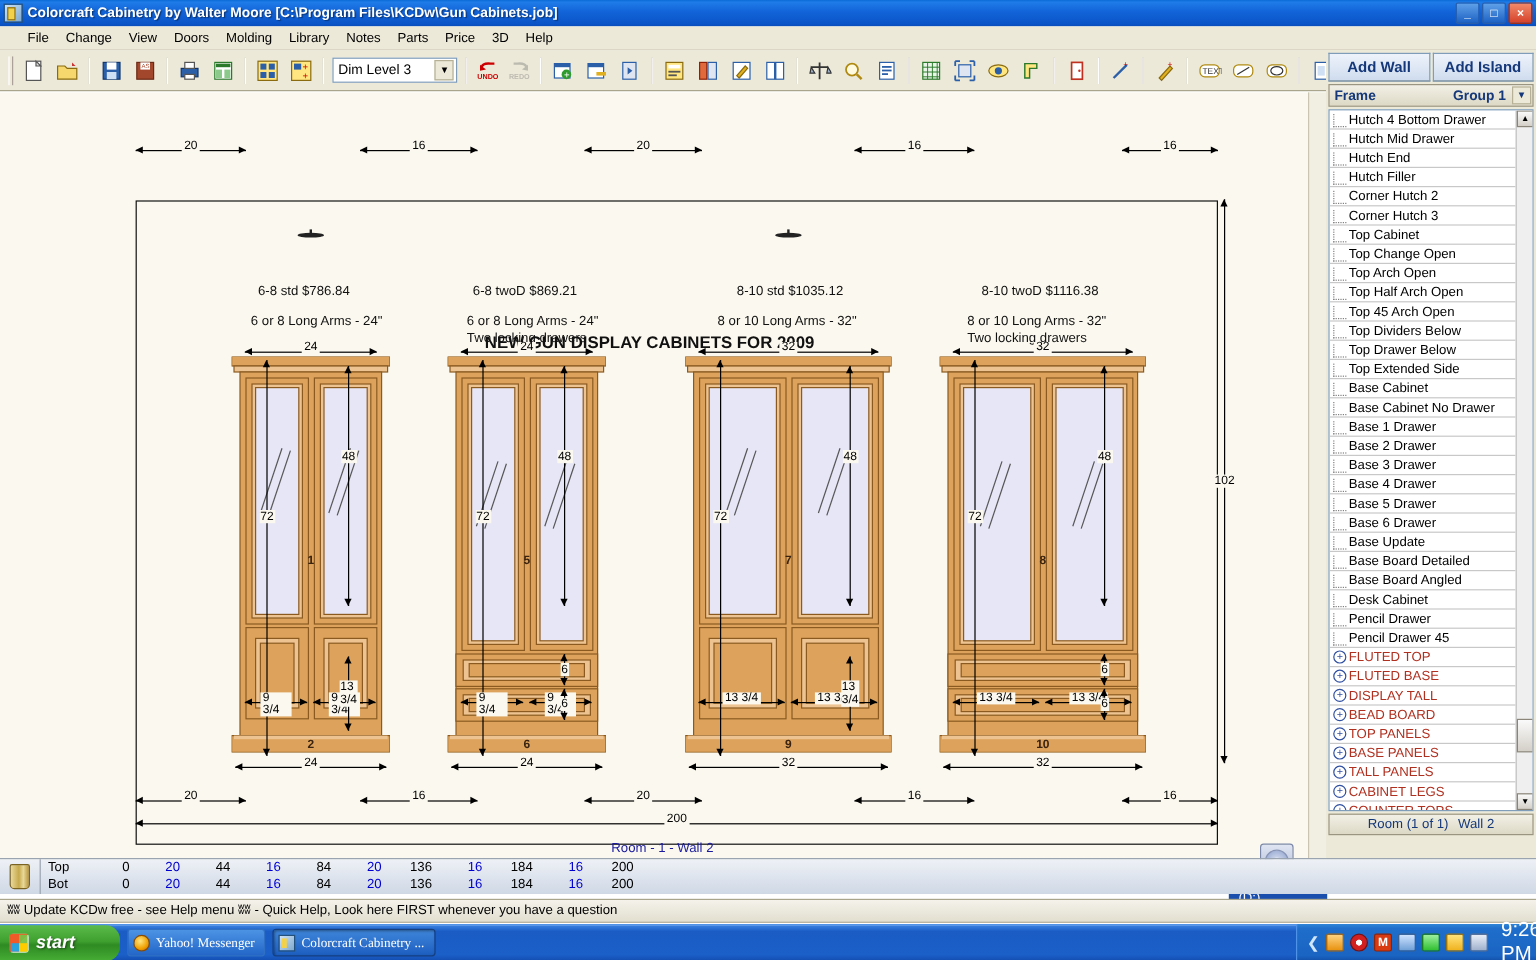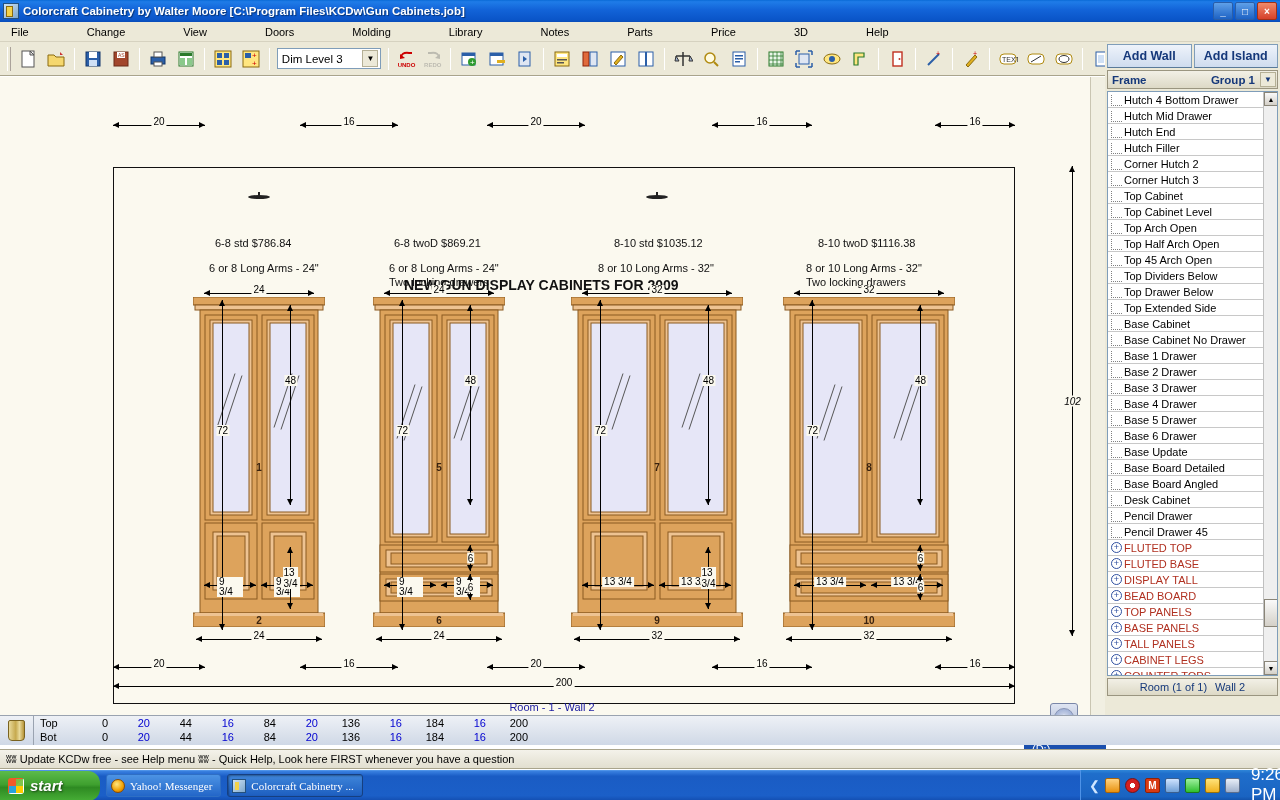--- a/index.html
+++ b/index.html
@@ -40,21 +40,21 @@
     color: #fff; font-size: 10px; font-weight: bold;
     display: flex; align-items: center; justify-content: center;
     border-radius: 2px;
   }
   .tb-btn.close { background: linear-gradient(to bottom,#f08a6a,#d5412a); border-color:#a03018; }
 
   
   .menubar {
     position: absolute; top: 22px; left: 0; width: 1280px; height: 20px;
     background: #ece9d8; border-bottom: 1px solid #d6d2c0;
-    display: flex; align-items: center; padding-left: 4px; gap: 44px;
+    display: flex; align-items: center; padding-left: 16px;
   }
   .menu-item { padding: 2px 7px; font-size: 11px; color: #000; }
 
   
   .toolbar {
     position: absolute; top: 42px; left: 0; width: 1280px; height: 34px;
     background: #ece9d8; border-bottom: 1px solid #a9a48c;
     display: flex; align-items: center; padding-left: 4px;
   }
   .grip { width: 4px; height: 24px; border-left: 1px solid #fff; border-right: 1px solid #aaa29a; margin: 0 3px; }
@@ -629,21 +629,21 @@
         <div class="a-l"></div>
         <div class="a-r"></div>
         <div class="lbl">16</div>
       </div>
       <div class="dim-h" style="left:935px;top:44px;width:80px;">
         <div class="ln"></div>
         <div class="a-l"></div>
         <div class="a-r"></div>
         <div class="lbl">16</div>
       </div>
-      <div class="dim-v" style="left:1068px;top:89px;height:470px;font-style:italic;">
+      <div class="dim-v" style="left:1016px;top:89px;height:470px;">
         <div class="ln"></div>
         <div class="a-t"></div>
         <div class="a-b"></div>
         <div class="lbl">102</div>
       </div>
       <div class="dim-h" style="left:113px;top:586px;width:92px;">
         <div class="ln"></div>
         <div class="a-l"></div>
         <div class="a-r"></div>
         <div class="lbl">20</div>
@@ -1014,21 +1014,21 @@
           <div class="rp-row">
             <span class="leaf"></span>
             <span>Corner Hutch 3</span>
           </div>
           <div class="rp-row">
             <span class="leaf"></span>
             <span>Top Cabinet</span>
           </div>
           <div class="rp-row">
             <span class="leaf"></span>
-            <span>Top Cabinet Level</span>
+            <span>Top Change Open</span>
           </div>
           <div class="rp-row">
             <span class="leaf"></span>
             <span>Top Arch Open</span>
           </div>
           <div class="rp-row">
             <span class="leaf"></span>
             <span>Top Half Arch Open</span>
           </div>
           <div class="rp-row">

